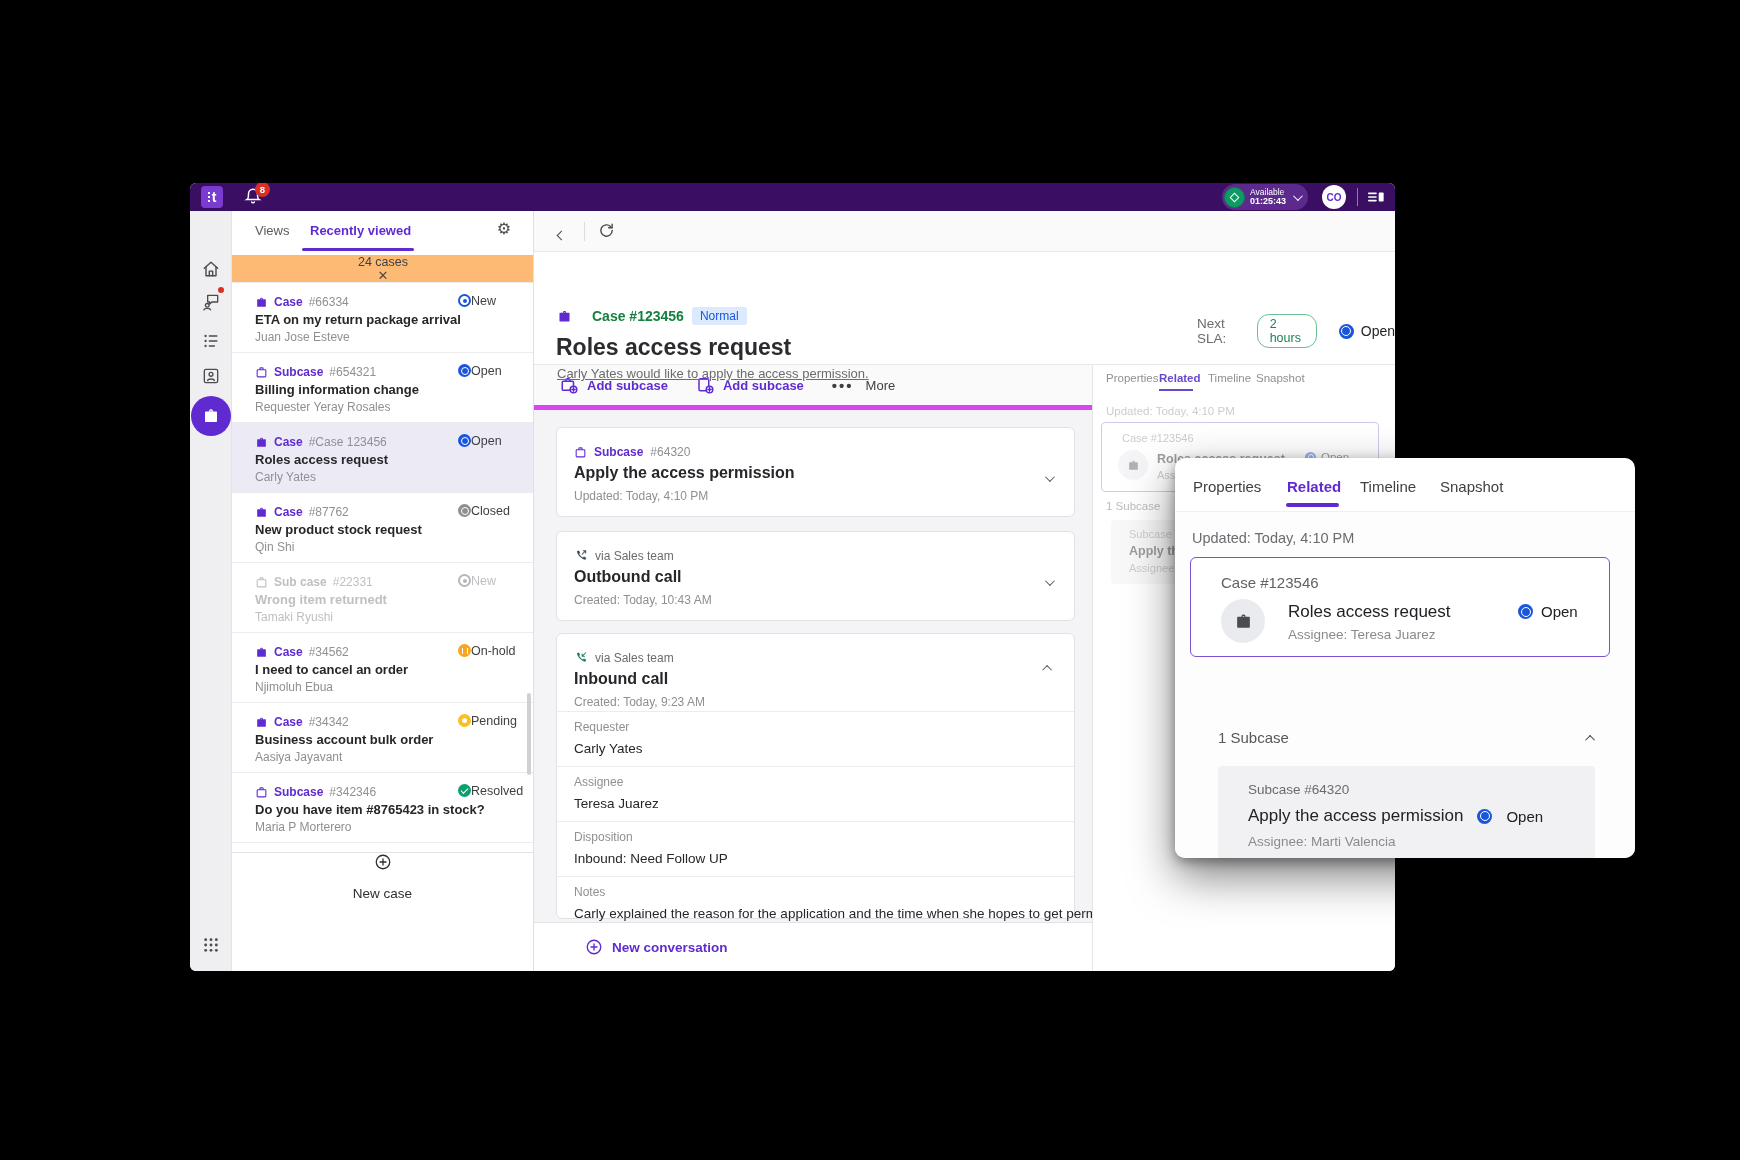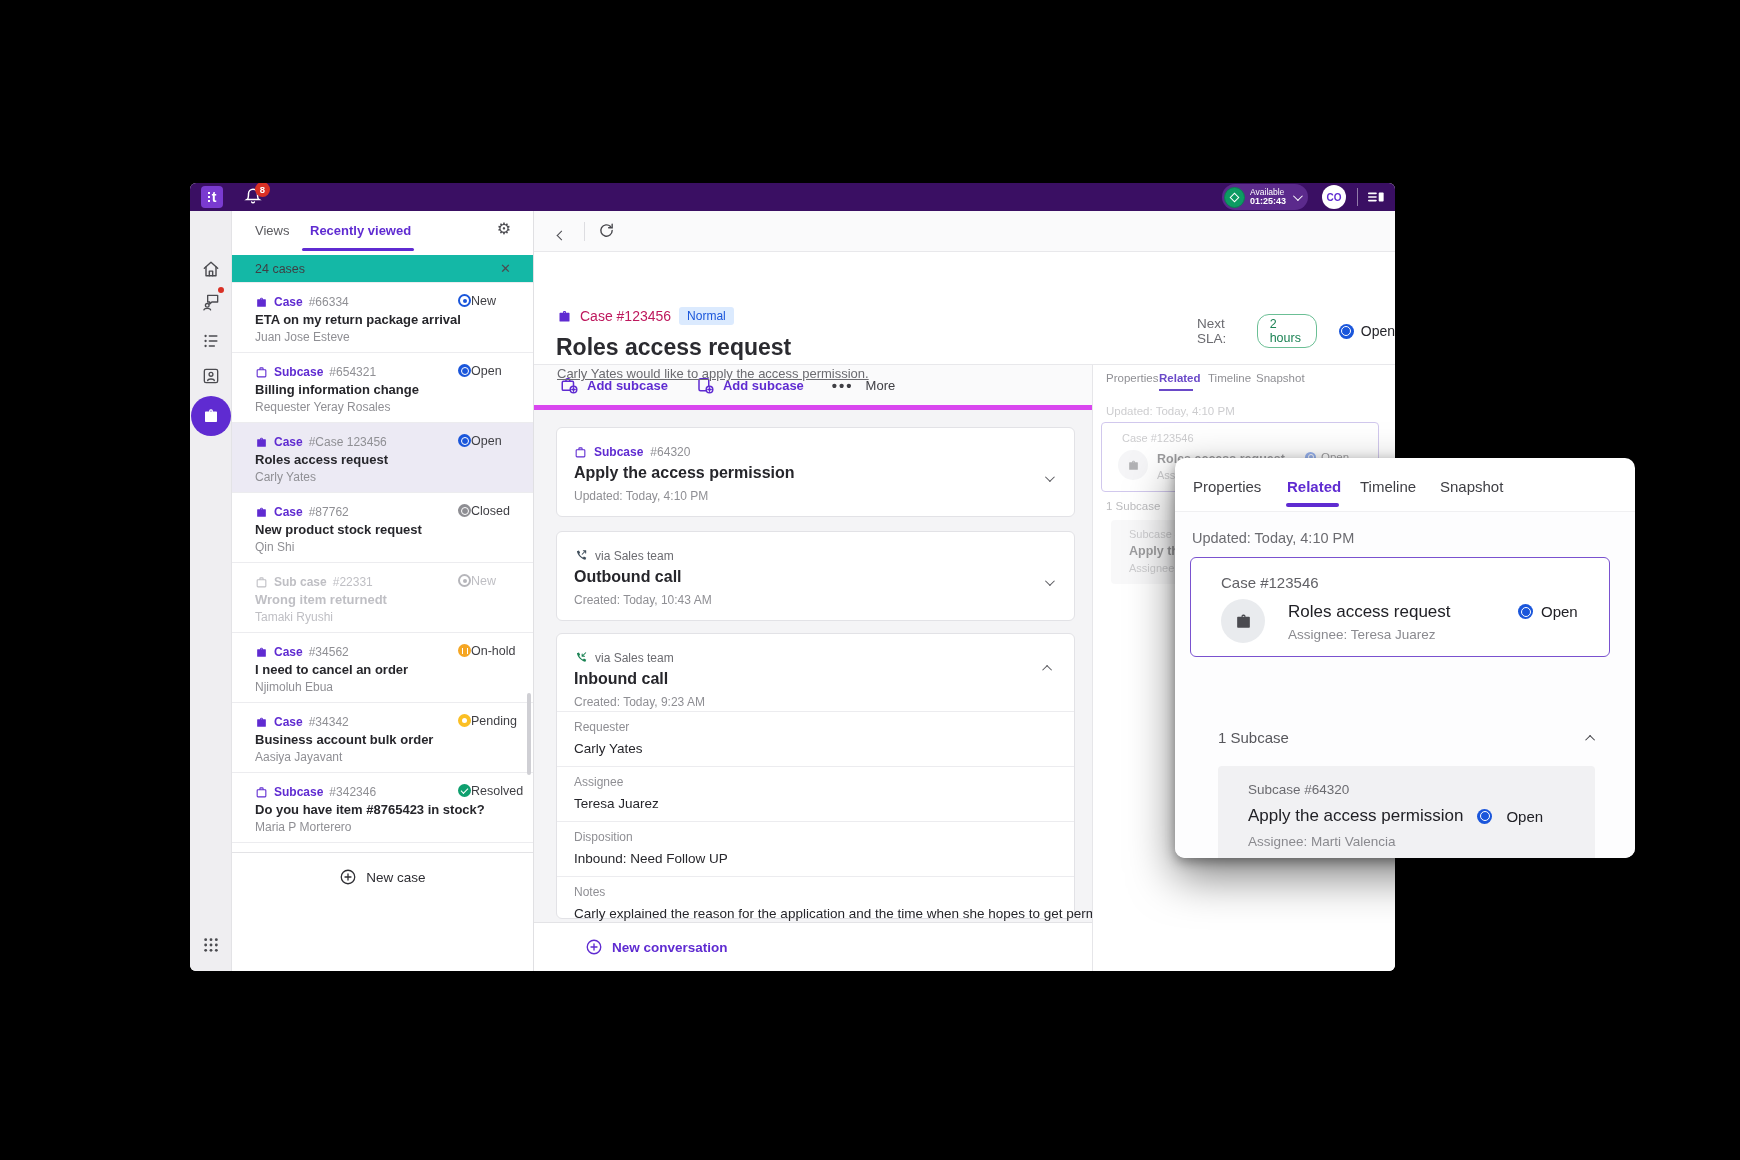--- a/index.html
+++ b/index.html
@@ -55,39 +55,39 @@
   
   .cases-panel { width:302px; flex:none; background:#fff; border-right:1px solid #e0e0e3; display:flex; flex-direction:column; }
   .cp-header { height:70px; position:relative; }
   .cp-title { position:absolute; left:23px; top:26px; font-size:20px; color:#3c3c40; }
   .cp-collapse { position:absolute; right:24px; top:30px; color:#4b4b50; cursor:pointer; }
   .cp-tabs { height:44px; position:relative; font-size:13px; }
   .cp-tab-views { position:absolute; left:23px; top:12px; color:#5a5a5f; cursor:pointer; }
   .cp-tab-recent { position:absolute; left:78px; top:12px; color:#5f2bd1; font-weight:bold; cursor:pointer; }
   .cp-tab-underline { position:absolute; left:70px; top:37px; width:112px; height:3px; background:#5f2bd1; border-radius:2px; }
   .cp-gear { position:absolute; right:22px; top:8px; font-size:16px; color:#4b4b50; cursor:pointer; }
-  .cp-count-row { height:28px; background:#14b8a6; display:flex; align-items:center; padding:0 22px 0 23px;
-                  justify-content:space-between; border-bottom:1px solid #ececef; }
+  .cp-count-row { height:28px; background:#fdba74; display:flex; align-items:center; padding:0 22px 0 23px;
+                  justify-content:space-between; border-bottom:1px solid #ececef;flex-direction:column; }
   .cp-count { font-size:12.5px; color:#3f3f44; }
   .cp-close { font-size:13px; color:#4b4b50; cursor:pointer; line-height:1; }
   .cp-list { position:relative; height:569px; overflow:hidden; }
   .case-item { position:relative; height:70px; border-bottom:1px solid #ececef; padding-left:23px; cursor:pointer; background:#fff; }
   .case-item.selected { background:#eceaf4; }
   .ci-line1 { position:absolute; left:23px; top:12px; display:flex; align-items:center; gap:6px; }
   .ci-type { color:#5f2bd1; font-size:12px; font-weight:bold; }
   .ci-id { color:#8f8f94; font-size:12px; }
   .ci-title { position:absolute; left:23px; top:29px; font-size:13px; font-weight:bold; color:#26262b; white-space:nowrap; }
   .ci-person { position:absolute; left:23px; top:47px; font-size:12px; color:#8f8f94; white-space:nowrap; }
   .ci-status { position:absolute; left:226px; top:11px; display:flex; gap:0; }
   .ci-status-label { font-size:12.5px; color:#3f3f44; }
   .case-item.disabled .ci-type, .case-item.disabled .ci-id, .case-item.disabled .ci-title,
   .case-item.disabled .ci-person, .case-item.disabled .ci-status-label { color:#bfbfc4; }
   .list-scrollbar { position:absolute; right:2px; top:410px; width:4px; height:82px; background:#cfcfd4; border-radius:2px; }
-  .cp-footer { height:49px; border-top:1px solid #e3e3e6; display:flex; align-items:center; justify-content:center;
-               gap:9px; cursor:pointer; }
+  .cp-footer { height:49px; border-top:1px solid #e3e3e6; display:flex; align-items:center; justify-content:space-between;
+               gap:9px; cursor:pointer;flex-direction:column; }
   .cp-footer-label { font-size:13.5px; color:#2e2e33; }
 
   
   .si { width:13px; height:13px; border-radius:50%; position:relative; flex:none; display:inline-block; }
   .si-open { background:#1a56db; } .si-open::after { content:""; position:absolute; inset:2.5px; border:1.8px solid #fff; border-radius:50%; }
   .si-new { border:2px solid #1a56db; background:#fff; } .si-new::after { content:""; position:absolute; inset:2.5px; background:#1a56db; border-radius:50%; }
   .si-new-gray { border:2px solid #b6b6bb; background:#fff; } .si-new-gray::after { content:""; position:absolute; inset:2.5px; background:#b6b6bb; border-radius:50%; }
   .si-closed { background:#8e8e93; } .si-closed::after { content:""; position:absolute; inset:2.5px; border:1.8px solid #fff; border-radius:50%; }
   .si-onhold { background:#f5a623; } .si-onhold::after { content:""; position:absolute; left:4px; top:3.5px; width:3.5px; height:6px;
                border-left:1.6px solid #fff; border-right:1.6px solid #fff; }
@@ -97,21 +97,21 @@
   .si.lg { width:15px; height:15px; }
 
   
   .main { flex:1; display:flex; flex-direction:column; min-width:0; }
   .m-toolbar { height:41px; background:#fafafb; border-bottom:1px solid #e8e8eb; position:relative; }
   .m-back { position:absolute; left:24px; top:14px; color:#4b4b50; cursor:pointer; }
   .m-tb-div { position:absolute; left:50px; top:11px; width:1px; height:19px; background:#dddde1; }
   .m-refresh { position:absolute; left:64px; top:11px; color:#4b4b50; cursor:pointer; }
   .m-header { height:113px; background:#fff; border-bottom:1px solid #e8e8eb; position:relative; }
   .mh-case-line { position:absolute; left:23px; top:55px; display:flex; align-items:center; gap:8px; }
-  .mh-case-label { color:#be185d; font-size:14px; font-weight:normal; }
+  .mh-case-label { color:#15803d; font-size:14px; font-weight:bold;margin-left:12px; }
   .mh-badge { background:#dbeafe; color:#1a56db; font-size:12px; padding:2px 8px; border-radius:3px; }
   .mh-title { position:absolute; left:22px; top:82px; font-size:23px; font-weight:bold; color:#2b2b30; }
   .mh-sub { position:absolute; left:23px; top:114px; font-size:13px; color:#6b6b70;text-decoration:underline; }
   .mh-right { position:absolute; left:663px; top:62px; display:flex; align-items:center; gap:10px; }
   .mh-sla-label { font-size:13.5px; color:#6b6b70; }
   .mh-sla-pill { border:1px solid #6bbf95; color:#1b8354; font-size:12.5px; border-radius:12px; padding:2px 12px; }
   .mh-status { display:flex; align-items:center; gap:7px; margin-left:12px; }
   .mh-status-label { font-size:14px; color:#26262b; }
   .m-content { display:flex; height:606px; }
 

